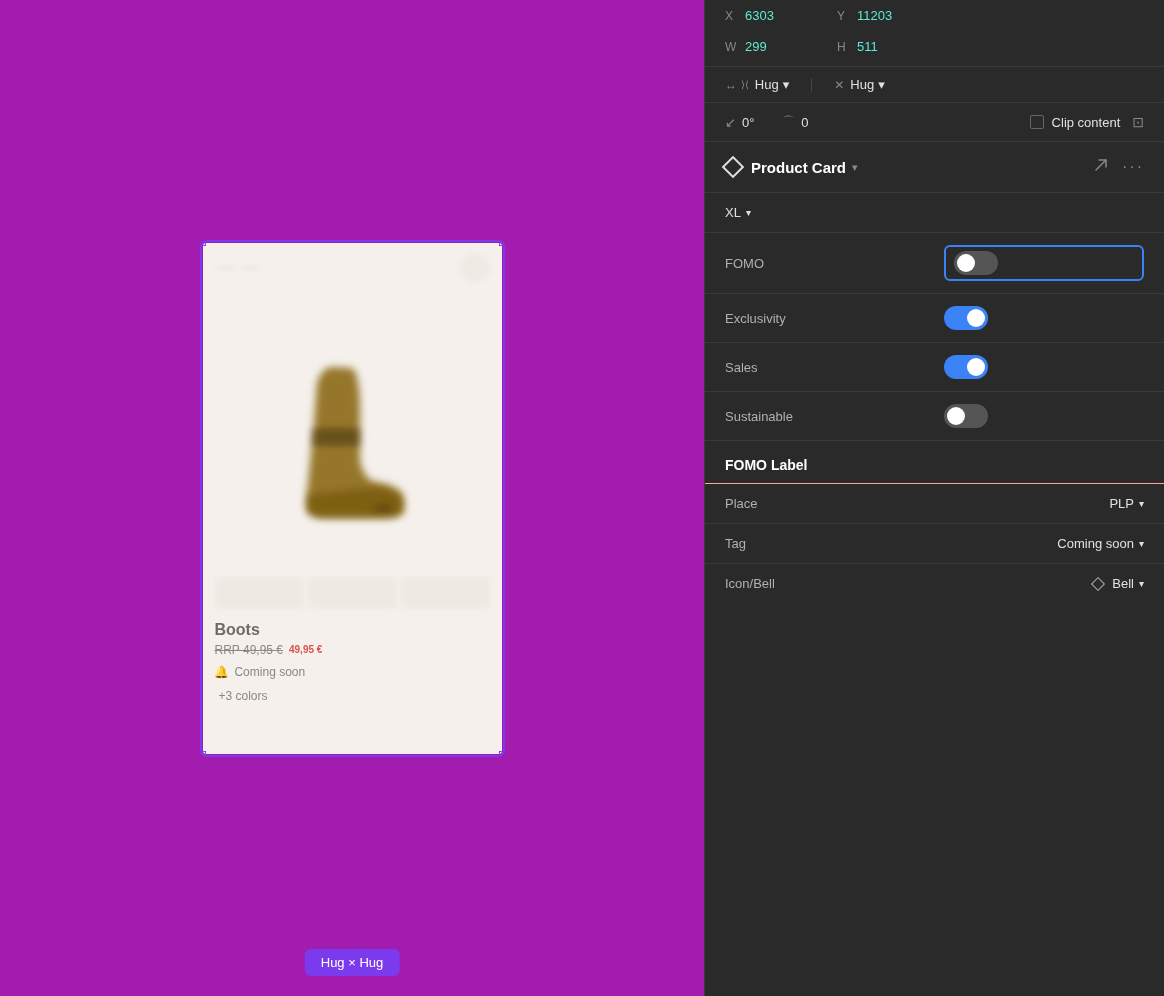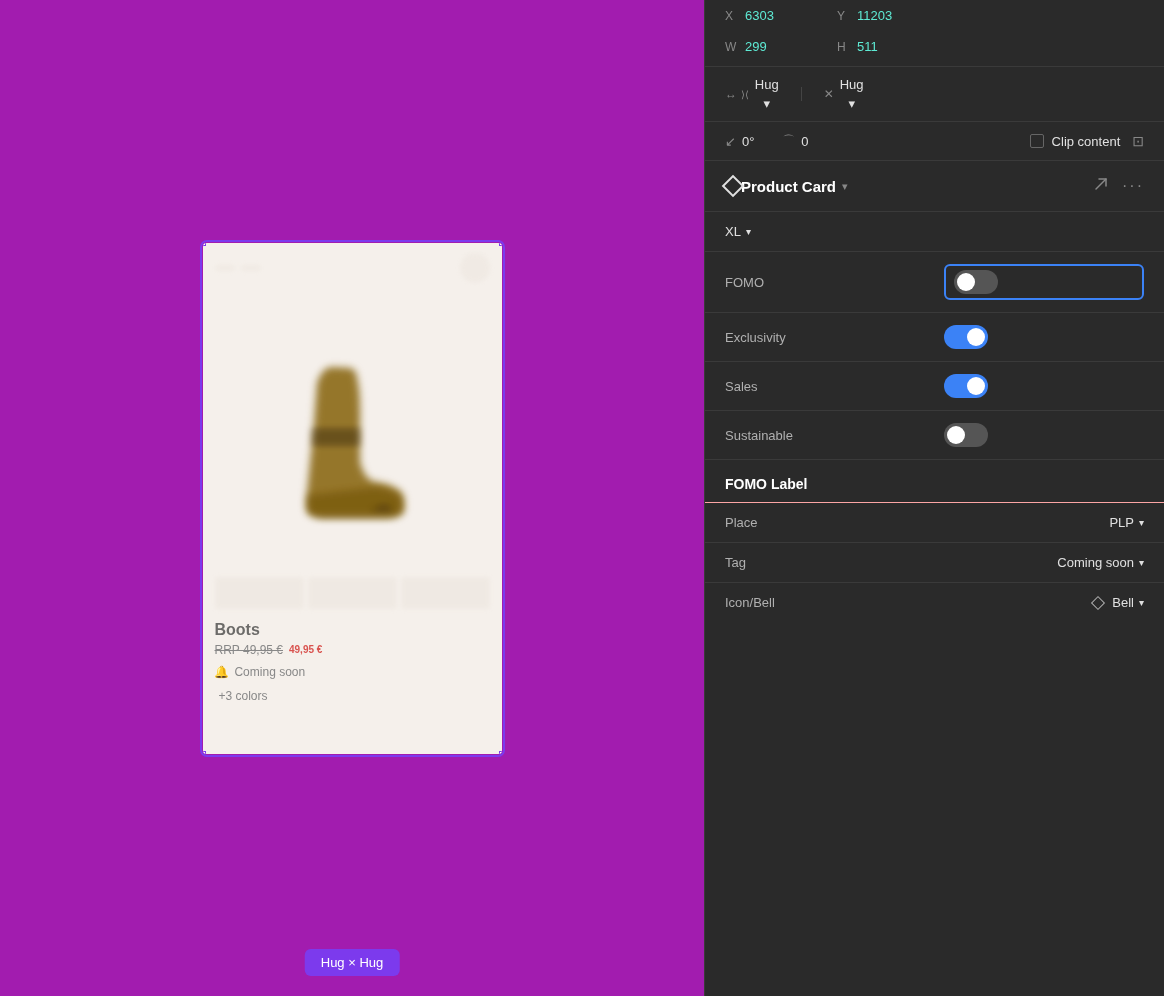--- a/index.html
+++ b/index.html
@@ -212,21 +212,20 @@
     }
     .sizing-icon {
       color: #888;
       font-size: 12px;
     }
     .sizing-dropdown {
       display: flex;
       align-items: center;
       gap: 4px;
       cursor: pointer;
-      flex-direction: column;
     }
     .sizing-dropdown span {
       color: #e0e0e0;
       font-size: 13px;
     }
     .chevron-down {
       color: #888;
       font-size: 10px;
     }
 
@@ -283,21 +282,21 @@
       color: #e0e0e0;
       font-size: 13px;
     }
 
     
     .component-header {
       display: flex;
       align-items: center;
       padding: 14px 20px;
       border-bottom: 1px solid #3a3a3a;
-      gap: 0;
+      gap: 10px;
     }
     .component-diamond {
       width: 16px;
       height: 16px;
       border: 2px solid #e0e0e0;
       transform: rotate(45deg);
       flex-shrink: 0;
     }
     .component-name-group {
       display: flex;

